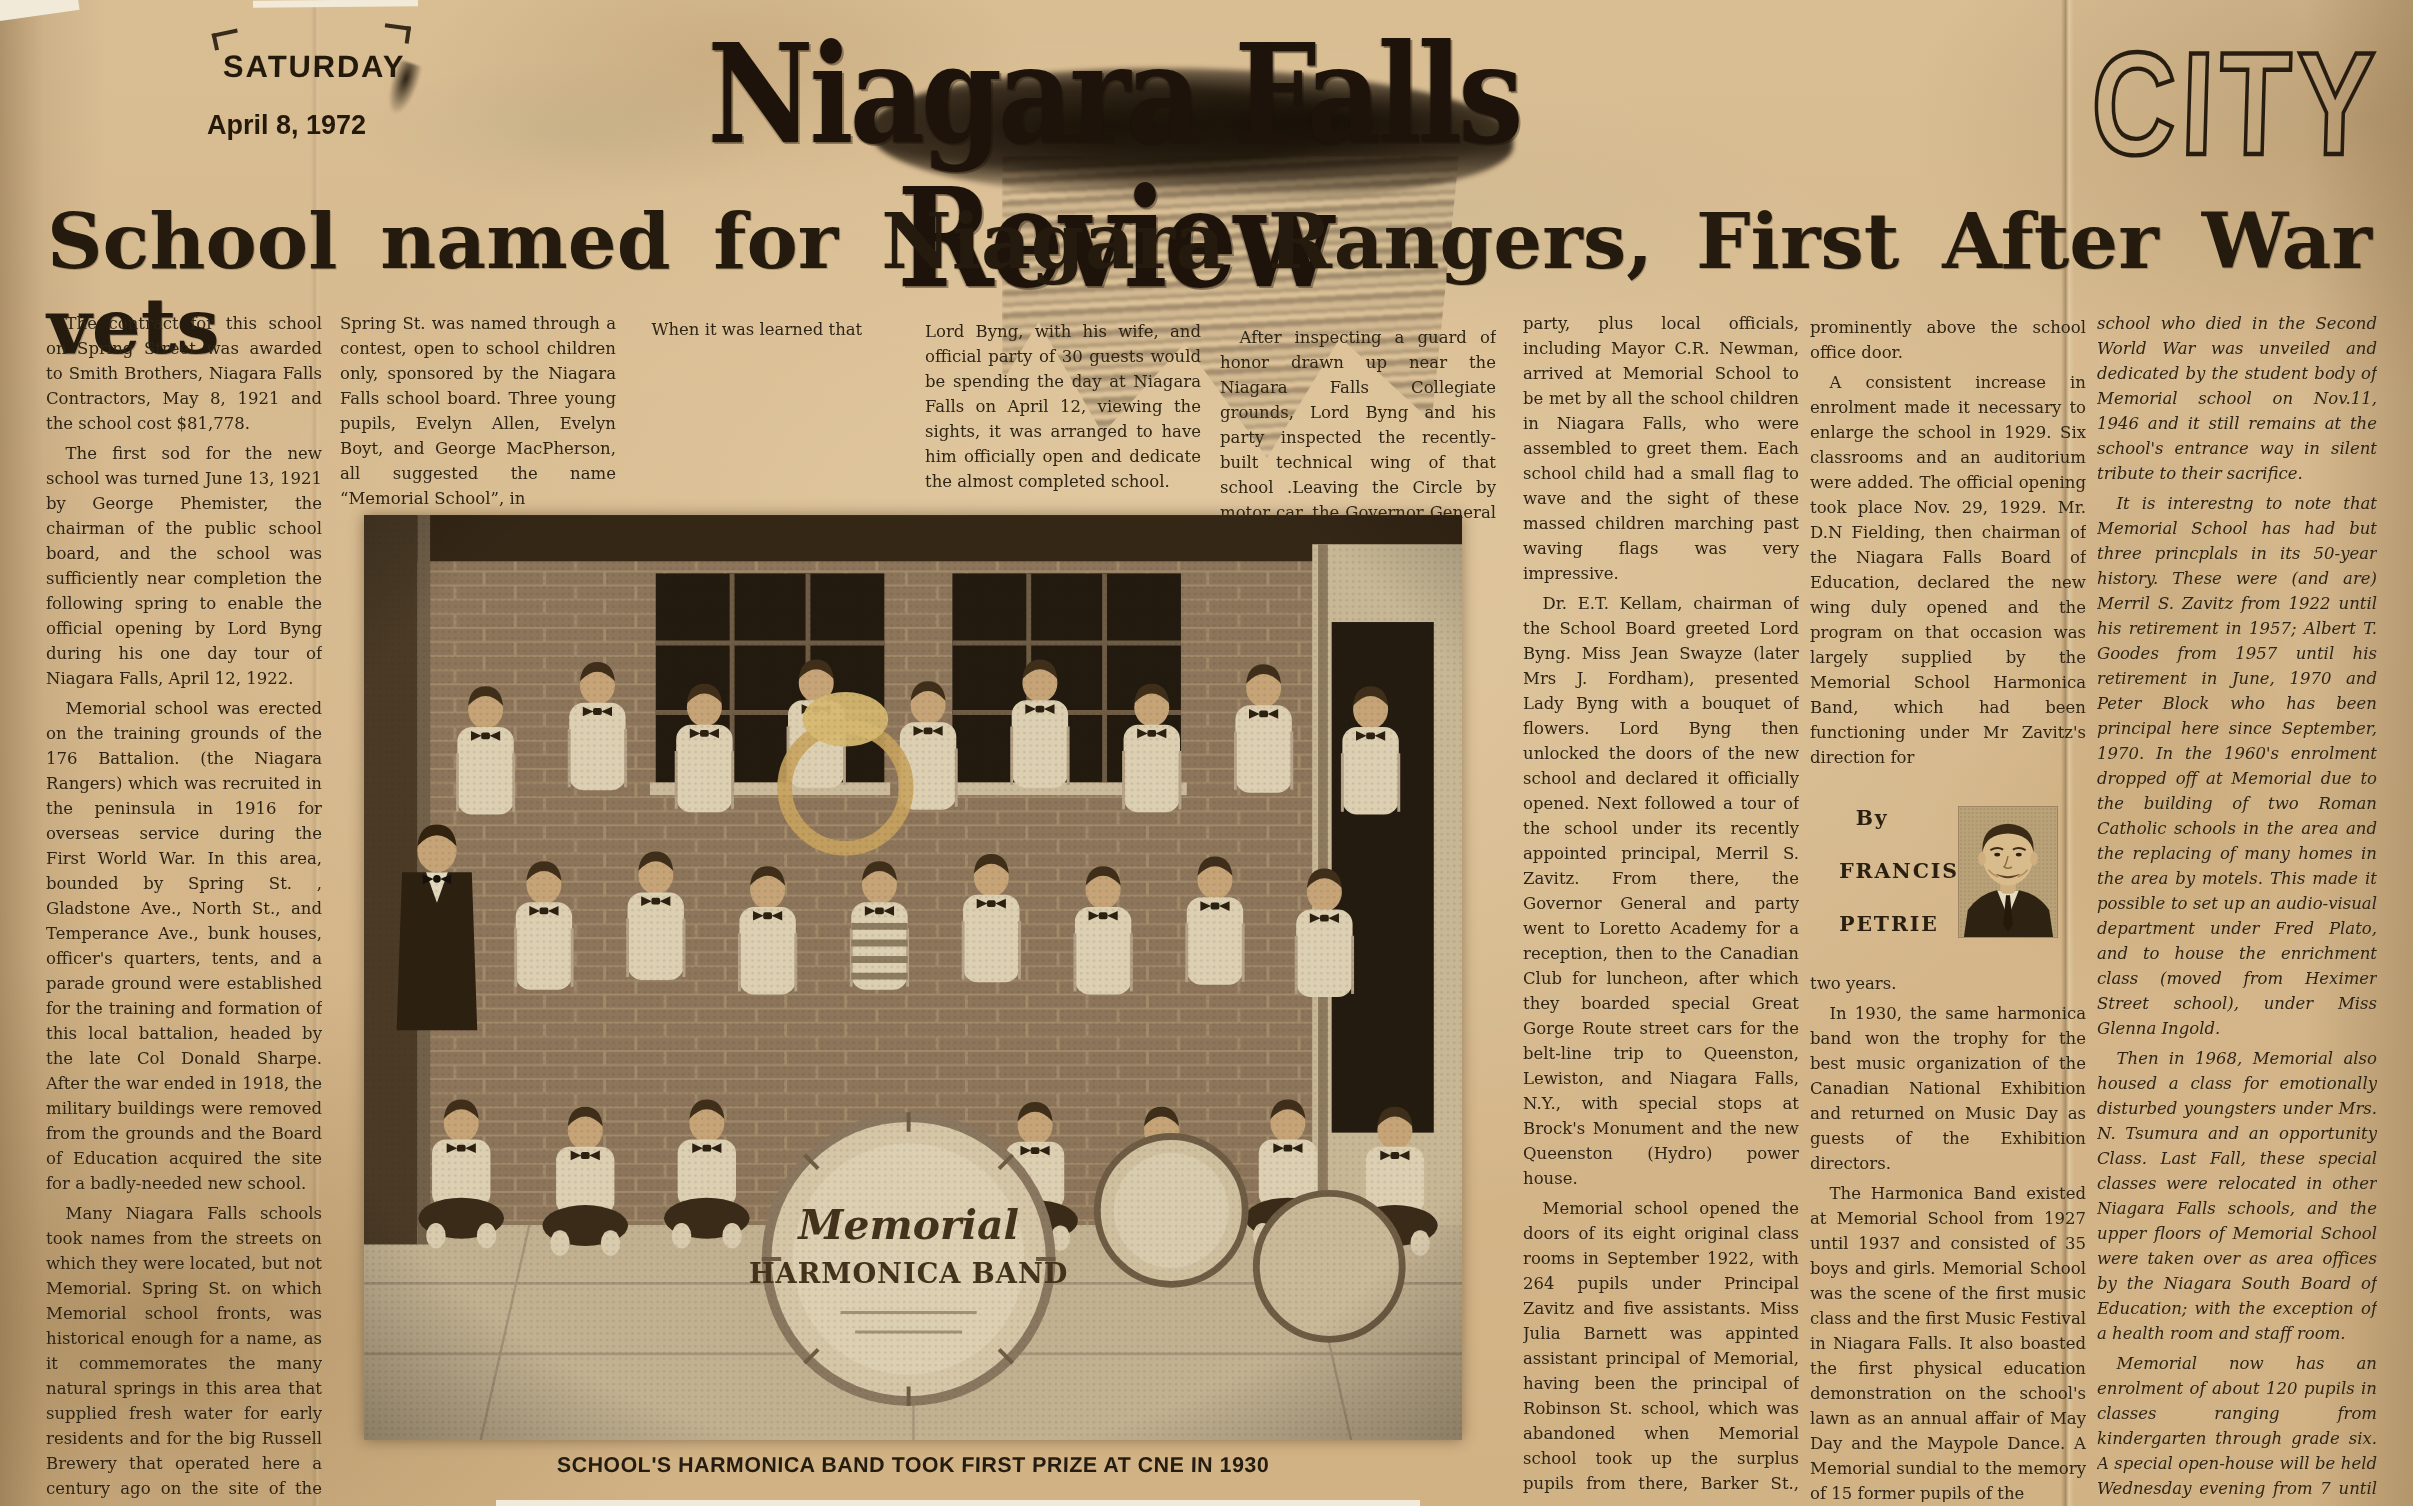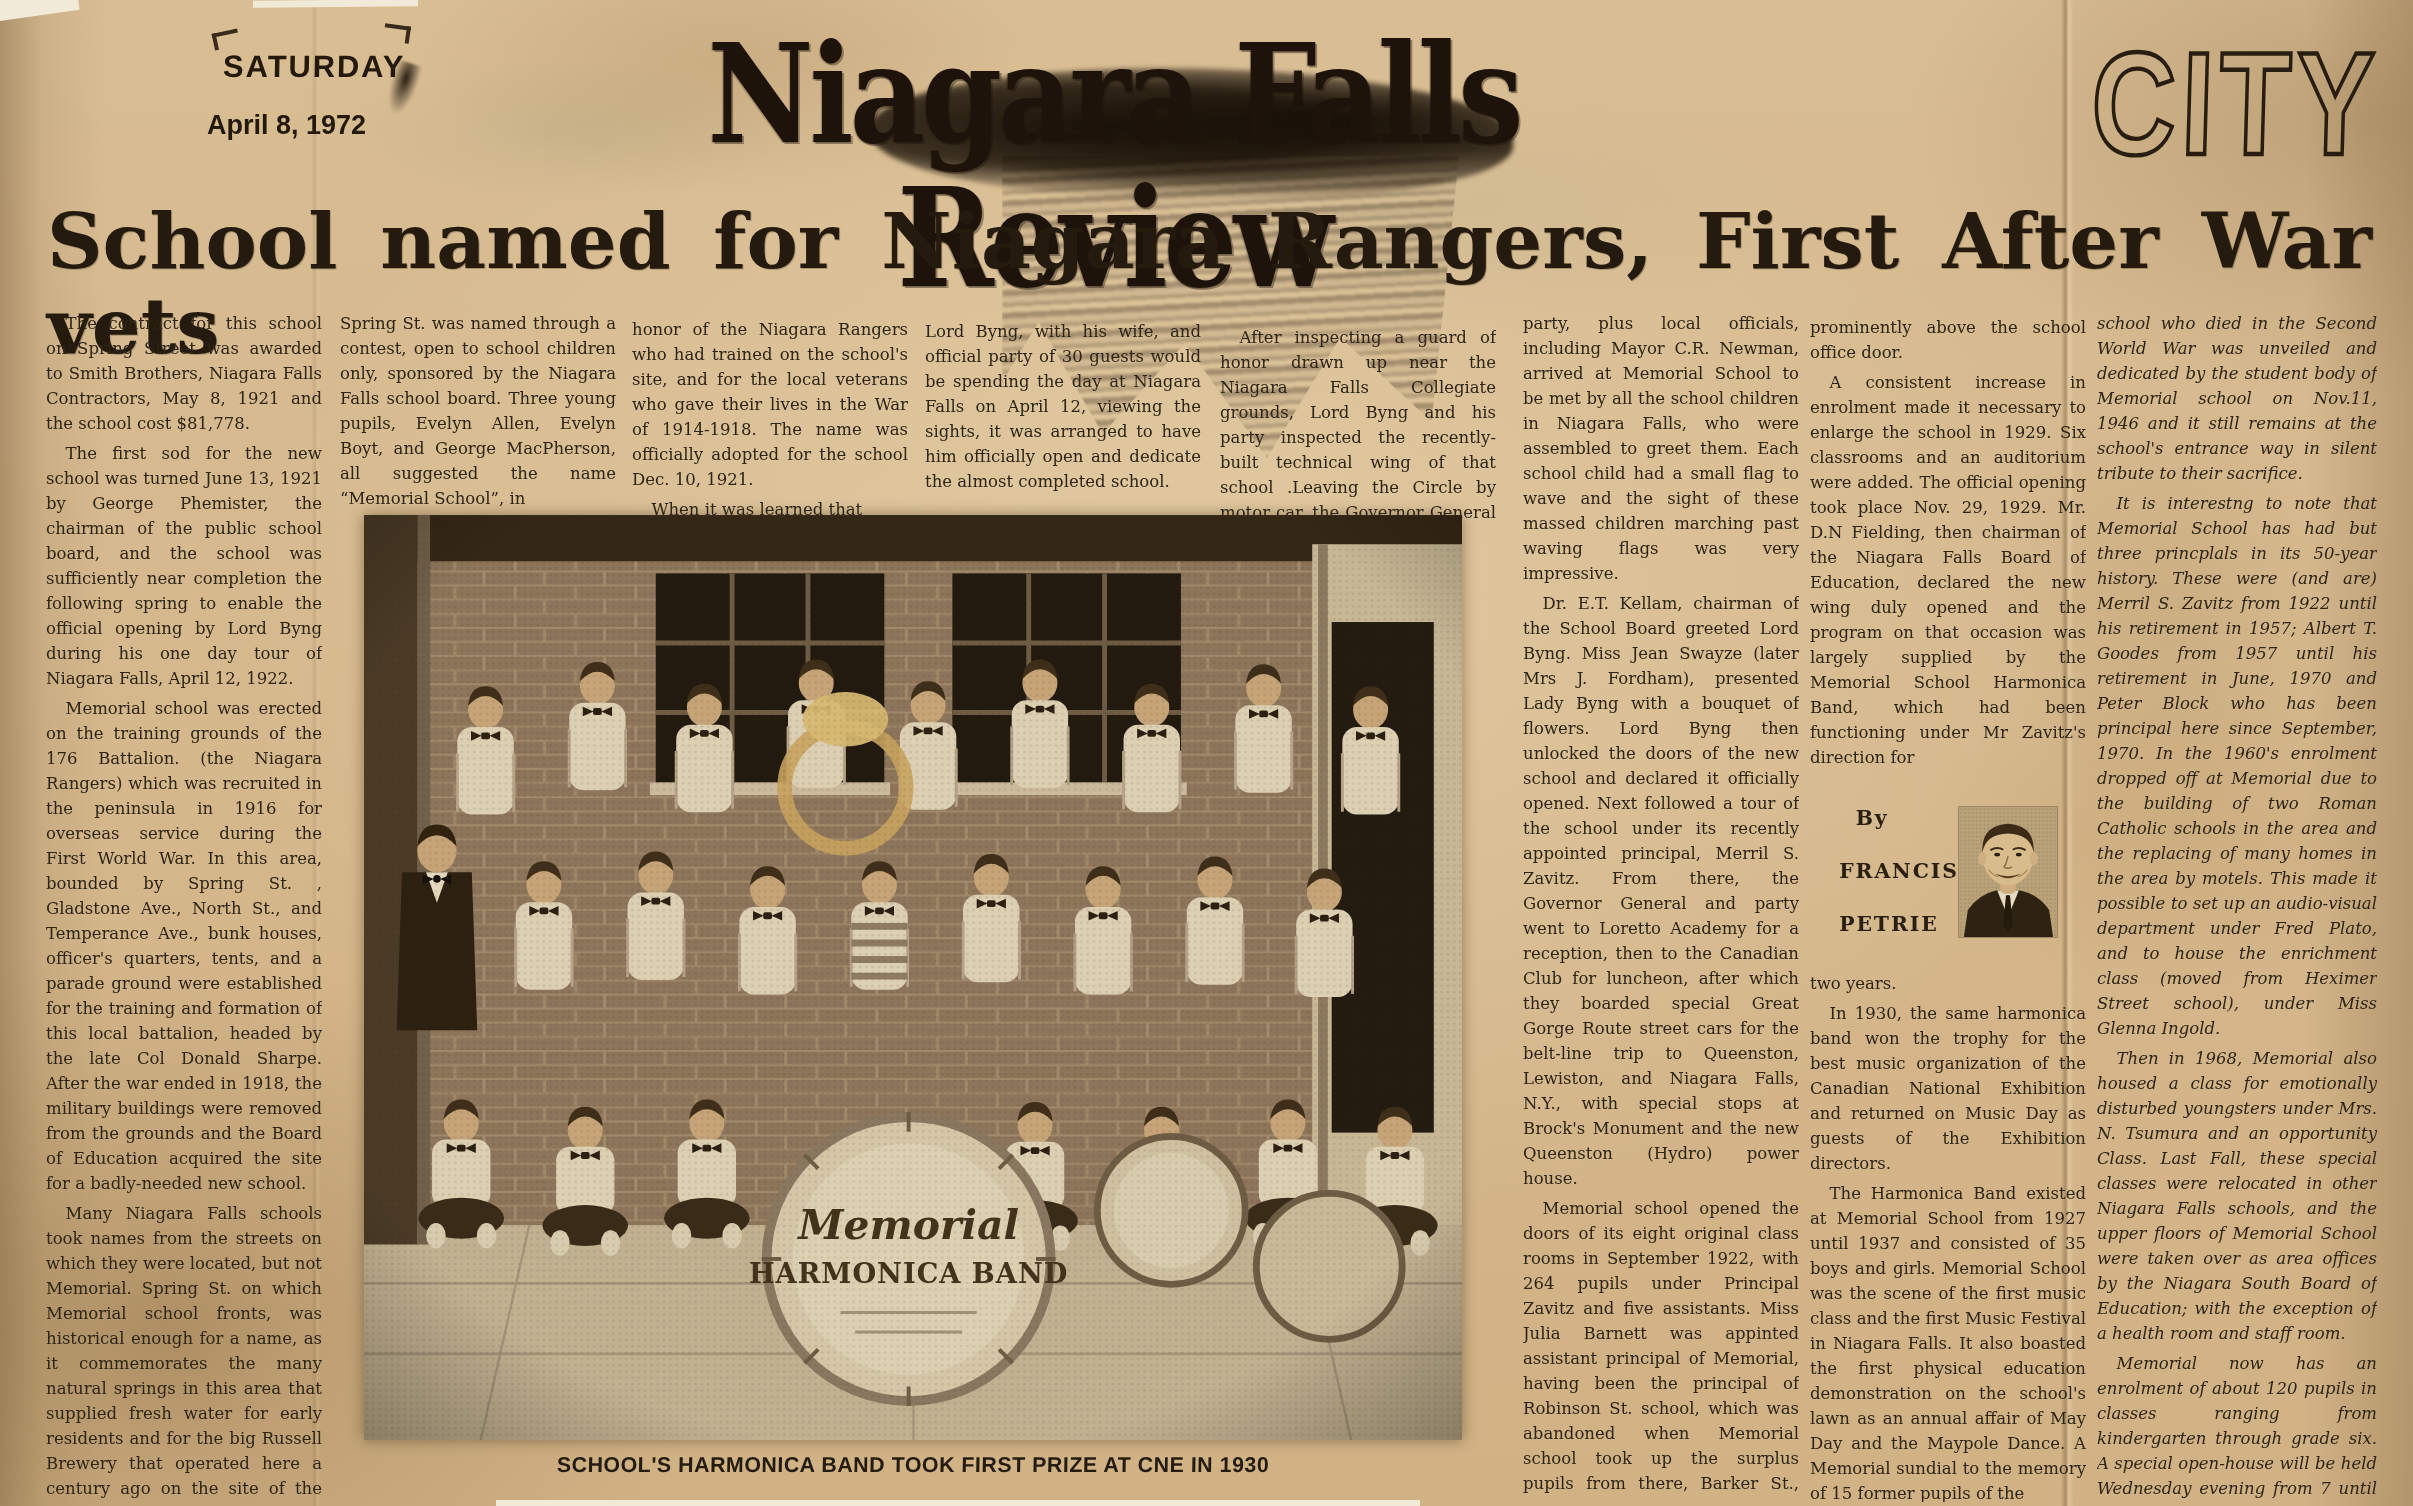--- a/index.html
+++ b/index.html
@@ -130,21 +130,20 @@
     <p class="para">Memorial school was erected on the training grounds of the 176 Battalion. (the Niagara Rangers) which was recruited in the peninsula in 1916 for overseas service during the First World War. In this area, bounded by Spring St. , Gladstone Ave., North St., and Temperance Ave., bunk houses, officer's quarters, tents, and a parade ground were established for the training and formation of this local battalion, headed by the late Col Donald Sharpe. After the war ended in 1918, the military buildings were removed from the grounds and the Board of Education acquired the site for a badly-needed new school.</p>
     <p class="para">Many Niagara Falls schools took names from the streets on which they were located, but not Memorial. Spring St. on which Memorial school fronts, was historical enough for a name, as it commemorates the many natural springs in this area that supplied fresh water for early residents and for the big Russell Brewery that operated here a century ago on the site of the present Hotel Stevens.</p>
 
   </div>
 
   <div class="col c2">
     <p class="para cont">Spring St. was named through a contest, open to school children only, sponsored by the Niagara Falls school board. Three young pupils, Evelyn Allen, Evelyn Boyt, and George MacPherson, all suggested the name “Memorial School”, in</p>
   </div>
 
   <div class="col c3">
-    <p class="para cont">honor of the Niagara Rangers who had trained on the school's site, and for the local veterans who gave their lives in the War of 1914-1918. The name was officially adopted for the school Dec. 10, 1921.</p>
     <p class="para">When it was learned that</p>
   </div>
 
   <div class="col c4">
     <p class="para cont">Lord Byng, with his wife, and official party of 30 guests would be spending the day at Niagara Falls on April 12, viewing the sights, it was arranged to have him officially open and dedicate the almost completed school.</p>
   </div>
 
   <div class="col c5">
     <p class="para">After inspecting a guard of honor drawn up near the Niagara Falls Collegiate grounds, Lord Byng and his party inspected the recently-built technical wing of that school .Leaving the Circle by motor car, the Governor General and his</p>
   </div>

